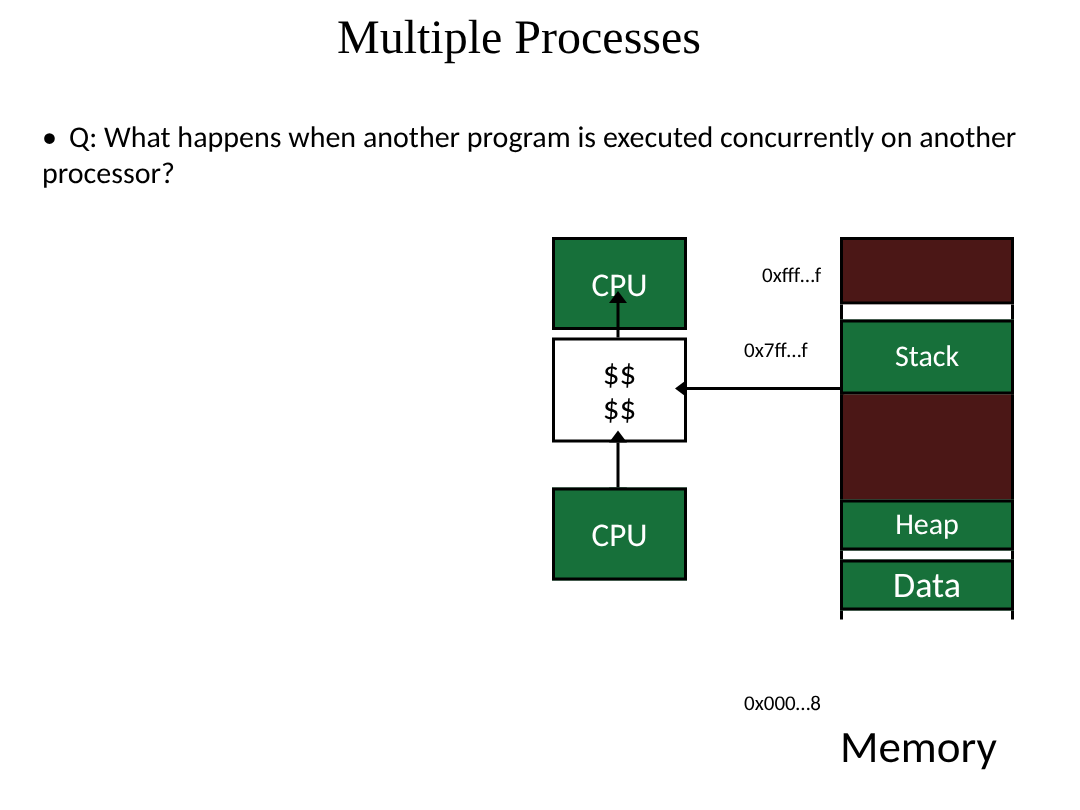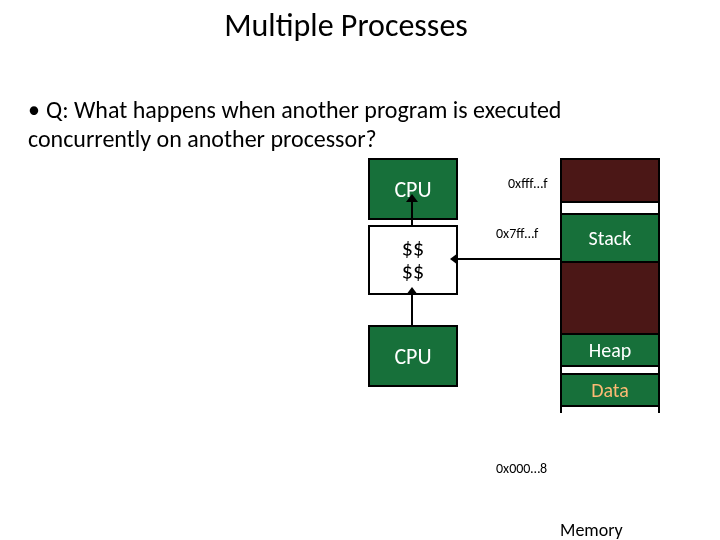--- a/index.html
+++ b/index.html
@@ -1,50 +1,50 @@
 <!DOCTYPE html>
 <html><head>
 <meta charset="utf-8">
 <style>
   * { box-sizing: border-box; margin: 0; padding: 0; }
   html, body { width: 720px; height: 540px; font-family: "Calibri", "Segoe UI", sans-serif; }
   body { position: relative; background: #fff; color: #000; }
 
-  .title { position: absolute; top: 6px; left: 0; width: 692px; text-align: center; font-size: 32px; }
-  .bullet { position: absolute; top: 95px; left: 28px; width: 660px; font-size: 24px; }
+  .title { position: absolute; top: 6px; left: 0; width: 692px; text-align: center; font-size: 32px; font-family: Liberation Serif, serif; }
+  .bullet { position: absolute; top: 80px; left: 28px; width: 660px; font-size: 20px; }
   .bullet .dot { display: inline-block; width: 18px; }
 
   
   .cpu-box { position: absolute; width: 90px; height: 62px; background: #17703a; border: 2px solid #000; color: #fff; display: flex; align-items: center; justify-content: center; font-size: 22px; }
   .cpu1 { left: 368px; top: 158px; }
   .cpu2 { left: 368px; top: 325px; }
 
   
   .cache { position: absolute; width: 90px; height: 70px; left: 368px; top: 225px; background: #fff; border: 2px solid #000; display: flex; flex-direction: column; align-items: center; justify-content: center; font-size: 22px; line-height: 1.05; }
 
   
-  .mem-col { position: absolute; left: 560px; top: 158px; width: 100px; }
+  .mem-col { position: absolute; left: 560px; top: 158px; width: 116px; }
   .mem-top   { height: 45px; background: #4b1716; border: 2px solid #000; }
   .mem-blank { height: 10px; background: #fff; border-left: 2px solid #000; border-right: 2px solid #000; }
   .mem-stack { height: 50px; background: #17703a; border: 2px solid #000; color: #fff; display:flex; align-items:center; justify-content:center; font-size:20px; }
   .mem-gap   { height: 70px; background: #4b1716; border-left: 2px solid #000; border-right: 2px solid #000; }
   .mem-heap  { height: 34px; background: #17703a; border: 2px solid #000; color:#fff; display:flex; align-items:center; justify-content:center; font-size:20px; border-top-width:2px; }
   .mem-sep   { height: 6px; background:#fff; border-left:2px solid #000; border-right:2px solid #000; }
-  .mem-data  { height: 34px; background: #17703a; border: 2px solid #000; color:#fdba74; display:flex; align-items:center; justify-content:center; font-size:20px; }
+  .mem-data  { height: 34px; background: #17703a; border: 2px solid #000; color:#ffffff; display:flex; align-items:center; justify-content:center; font-size:24px; }
   .mem-text  { height: 34px; background: #17703a; border: 2px solid #000; color:#fff; display:flex; align-items:center; justify-content:center; font-size:20px; }
 
   
   .mem-heap, .mem-data { position: relative; }
 
   
   .addr { position: absolute; font-size: 14px; left: 496px; }
   .addr1 { top: 175px; margin-left: 12px; }
   .addr2 { top: 204px; margin-top: 21px; }
   .addr3 { top: 460px; }
-  .mem-label { position: absolute; left: 560px; top: 480px; width: 120px; font-size: 18px; margin-top: 39px; }
+  .mem-label { position: absolute; left: 560px; top: 480px; width: 120px; font-size: 30px; }
 
   
   .arrow-v { position: absolute; left: 411px; width: 2px; background:#000; }
   .arrow-v::before, .arrow-v::after { content:""; position:absolute; left:-5px; width:0; height:0; border-left:6px solid transparent; border-right:6px solid transparent; }
   .arrow-v1 { top: 202px; height: 24px; }
   .arrow-v1::before { top:-8px; border-bottom:8px solid #000; }
   .arrow-v1::after  { bottom:-8px; border-top:8px solid #000; }
   .arrow-v2 { top: 295px; height: 30px; }
   .arrow-v2::before { top:-8px; border-bottom:8px solid #000; }
   .arrow-v2::after  { bottom:-8px; border-top:8px solid #000; }

